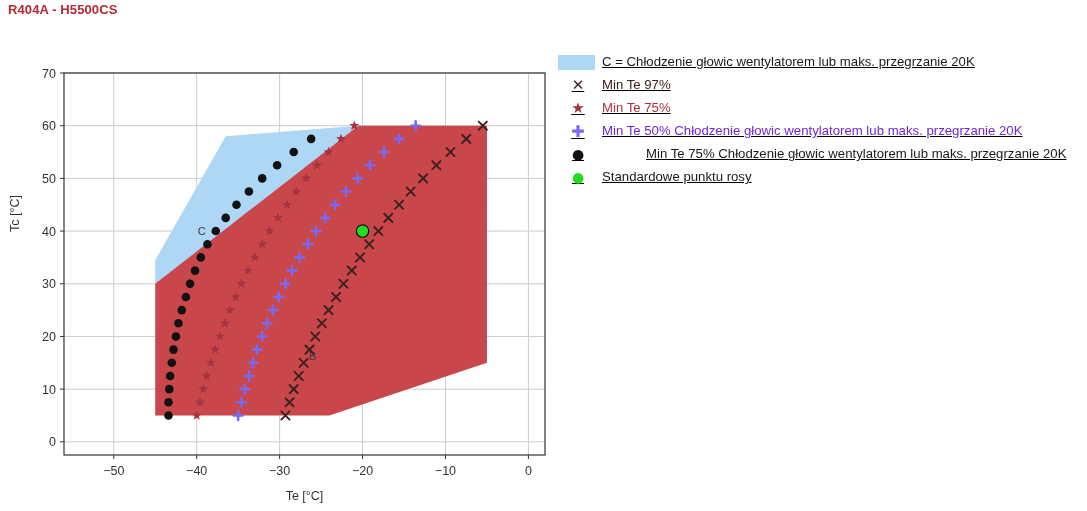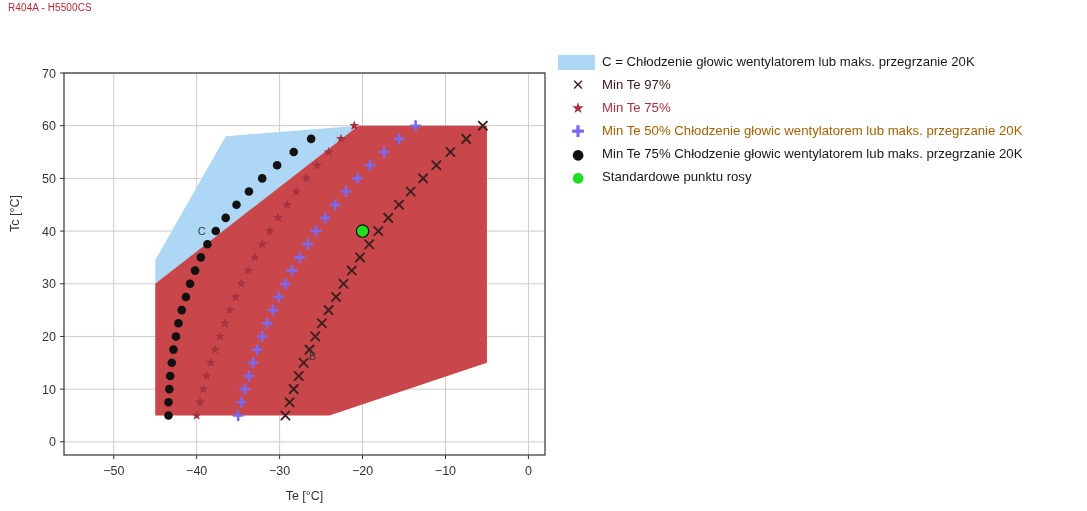--- a/index.html
+++ b/index.html
@@ -8,34 +8,35 @@
   }
   body {
     width: 1087px; height: 511px;
     font-family: "Liberation Sans", sans-serif;
     position: relative;
     overflow: hidden;
   }
   #chart-title {
     position: absolute;
     left: 8px; top: 2px;
-    font-size: 10px;
-    font-weight: normal;
+    font-size: 13px;
+    font-weight: bold;
     color: #b42a34;
     letter-spacing: 0.1px;
   }
   #plot-wrap {
     position: absolute;
     left: 0; top: 0;
     width: 560px; height: 511px;
   }
   #legend-wrap {
     position: absolute;
     left: 556px; top: 52px;
     width: 531px;
+    text-decoration: underline;
   }
   .legend-row {
     display: flex;
     align-items: flex-start;
     margin-bottom: 3px;
     min-height: 20px;
   }
   .legend-key {
     width: 44px;
     min-width: 44px;
@@ -378,27 +379,27 @@
     <div class="legend-row">
       <div class="legend-key">
         <span class="mk" style="color: rgb(166, 51, 64); font-size: 15px;">★</span>
       </div>
       <div class="legend-label" style="color: rgb(166, 51, 64);">Min Te 75%</div>
     </div>
     <div class="legend-row">
       <div class="legend-key">
         <span class="mk" style="color: rgb(123, 104, 238); font-size: 16px;">✚</span>
       </div>
-      <div class="legend-label" style="color: #a16207;">Min Te 50% Chłodzenie głowic wentylatorem lub maks. przegrzanie 20K</div>
+      <div class="legend-label" style="color: #6d28d9;">Min Te 50% Chłodzenie głowic wentylatorem lub maks. przegrzanie 20K</div>
     </div>
     <div class="legend-row">
       <div class="legend-key">
         <span class="mk" style="color: rgb(17, 17, 17); font-size: 14px;">●</span>
       </div>
-      <div class="legend-label" style="color: rgb(26, 26, 26);">Min Te 75% Chłodzenie głowic wentylatorem lub maks. przegrzanie 20K</div>
+      <div class="legend-label" style="color: rgb(26, 26, 26); margin-left: 44px;">Min Te 75% Chłodzenie głowic wentylatorem lub maks. przegrzanie 20K</div>
     </div>
     <div class="legend-row">
       <div class="legend-key">
         <span class="mk" style="color: rgb(34, 221, 34); font-size: 14px;">●</span>
       </div>
       <div class="legend-label" style="color: rgb(26, 26, 26);">Standardowe punktu rosy</div>
     </div>
   </div>
 
 </body></html>

